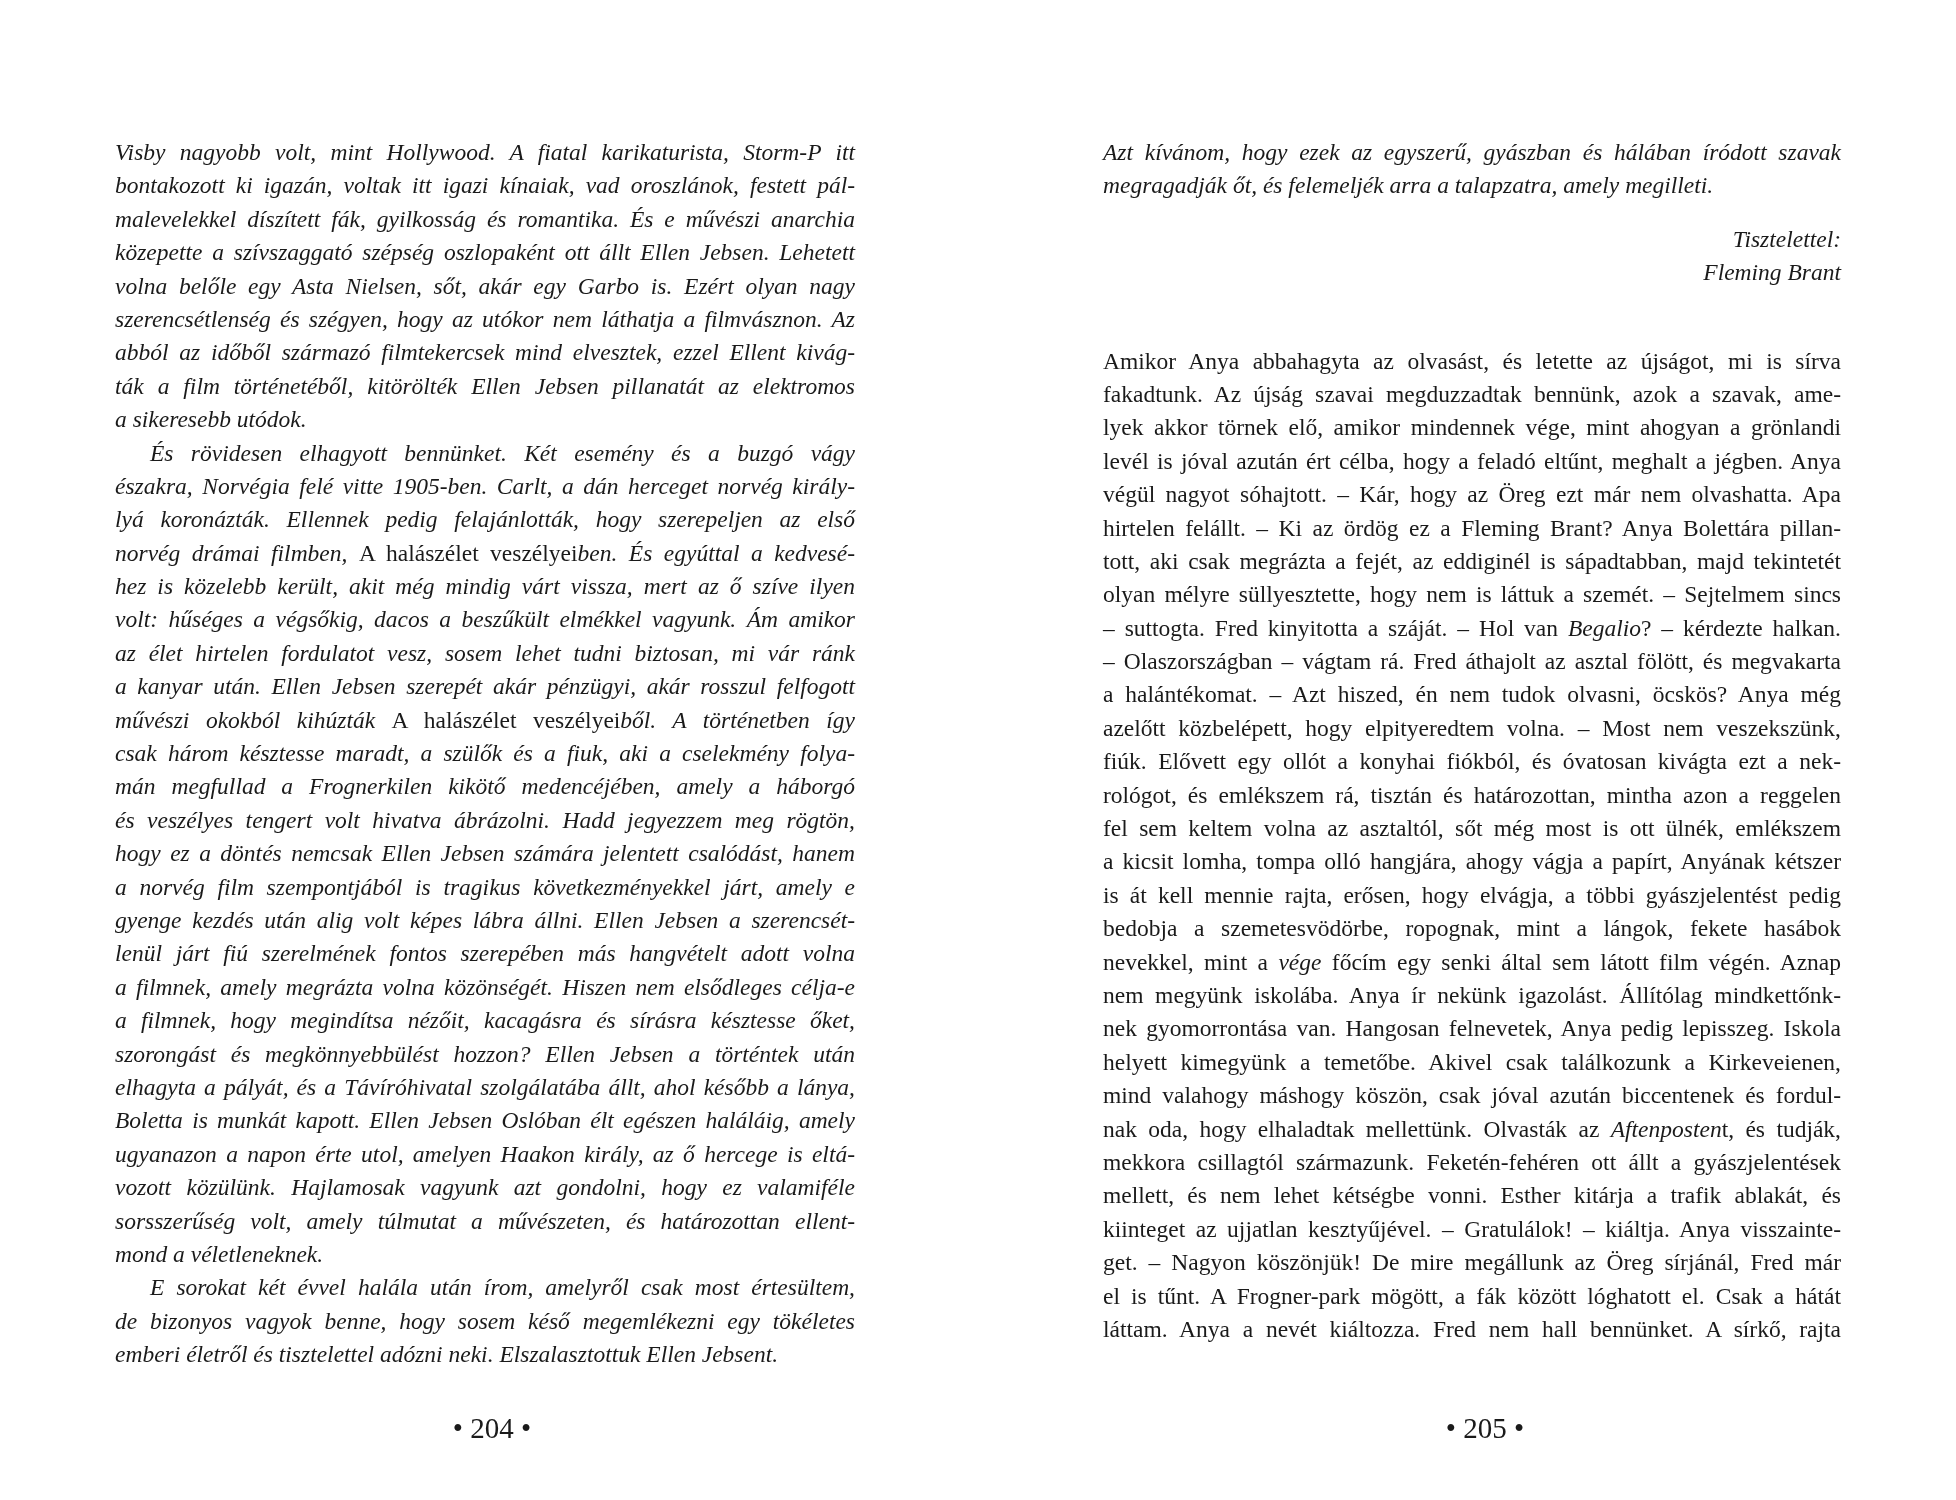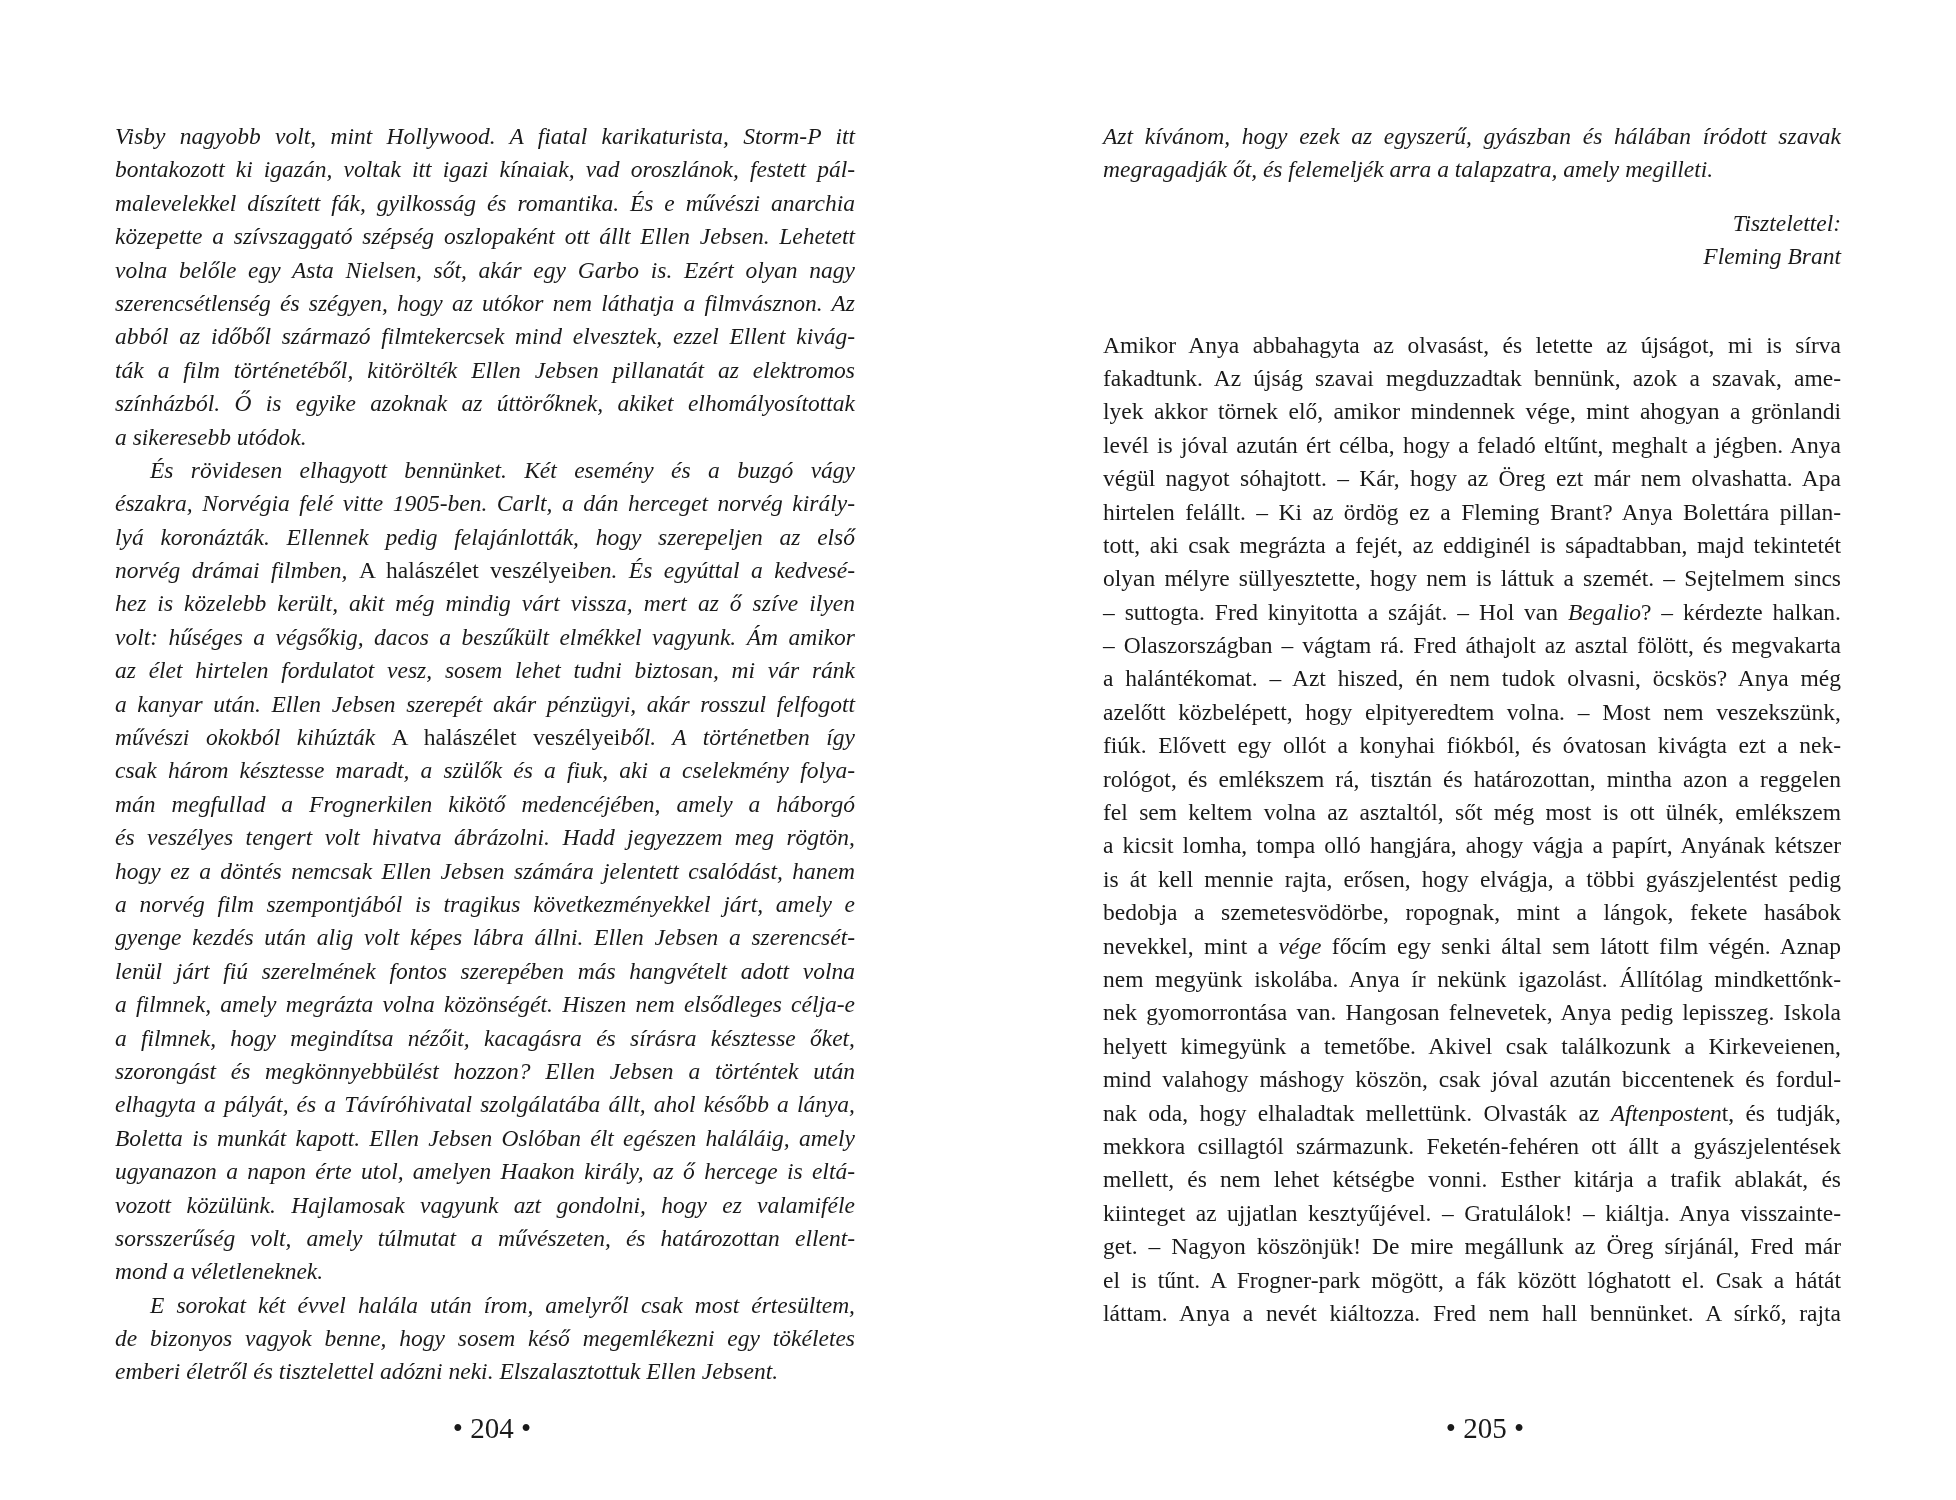--- a/index.html
+++ b/index.html
@@ -1,21 +1,21 @@
 <!DOCTYPE html>
 <html><head>
 <meta charset="utf-8">
 <style>
   html, body { margin: 0; padding: 0; background: #ffffff; }
   body { width: 1956px; height: 1500px; position: relative; overflow: hidden;
          font-family: "Liberation Serif", "DejaVu Serif", serif; color: #1a1a1a; }
   .page { position: absolute; top: 0; height: 1500px; }
   .page-left { left: 0; width: 978px; }
   .page-right { left: 978px; width: 978px; }
-  .column { position: absolute; }
+  .column { position: absolute; margin-top: 16px; }
   .page-left .column { left: 115px; top: 120px; width: 740px; }
   .page-right .column { left: 125px; top: 120px; width: 738px; }
   .line { display: block; height: 33.4px; line-height: 33.4px; font-size: 23.5px;
           text-align: justify; text-align-last: justify; white-space: nowrap; }
   .line.last { text-align-last: left; }
   .line.indent { text-indent: 35px; font-family: Liberation Serif, serif; }
   .line.right { text-align: left; text-align-last: right; }
   .it { font-style: italic; }
   .rm { font-style: normal; }
   .gap { display: block; height: 33.4px; }
@@ -31,21 +31,20 @@
   <div class="column" id="left-col">
       <div>
         <span class="line it ">Visby nagyobb volt, mint Hollywood. A fiatal karikaturista, Storm-P itt</span>
         <span class="line it ">bontakozott ki igazán, voltak itt igazi kínaiak, vad oroszlánok, festett pál-</span>
         <span class="line it ">malevelekkel díszített fák, gyilkosság és romantika. És e művészi anarchia</span>
         <span class="line it ">közepette a szívszaggató szépség oszlopaként ott állt Ellen Jebsen. Lehetett</span>
         <span class="line it ">volna belőle egy Asta Nielsen, sőt, akár egy Garbo is. Ezért olyan nagy</span>
         <span class="line it ">szerencsétlenség és szégyen, hogy az utókor nem láthatja a filmvásznon. Az</span>
         <span class="line it ">abból az időből származó filmtekercsek mind elvesztek, ezzel Ellent kivág-</span>
         <span class="line it ">ták a film történetéből, kitörölték Ellen Jebsen pillanatát az elektromos</span>
-        <span class="line it ">színházból. Ő is egyike azoknak az úttörőknek, akiket elhomályosítottak</span>
         <span class="line it  last">a sikeresebb utódok.</span>
       </div>
       <div>
         <span class="line it  indent">És rövidesen elhagyott bennünket. Két esemény és a buzgó vágy</span>
         <span class="line it ">északra, Norvégia felé vitte 1905-ben. Carlt, a dán herceget norvég király-</span>
         <span class="line it ">lyá koronázták. Ellennek pedig felajánlották, hogy szerepeljen az első</span>
         <span class="line it ">norvég drámai filmben, <span class="rm">A halászélet veszélyei</span>ben. És egyúttal a kedvesé-</span>
         <span class="line it ">hez is közelebb került, akit még mindig várt vissza, mert az ő szíve ilyen</span>
         <span class="line it ">volt: hűséges a végsőkig, dacos a beszűkült elmékkel vagyunk. Ám amikor</span>
         <span class="line it ">az élet hirtelen fordulatot vesz, sosem lehet tudni biztosan, mi vár ránk</span>

